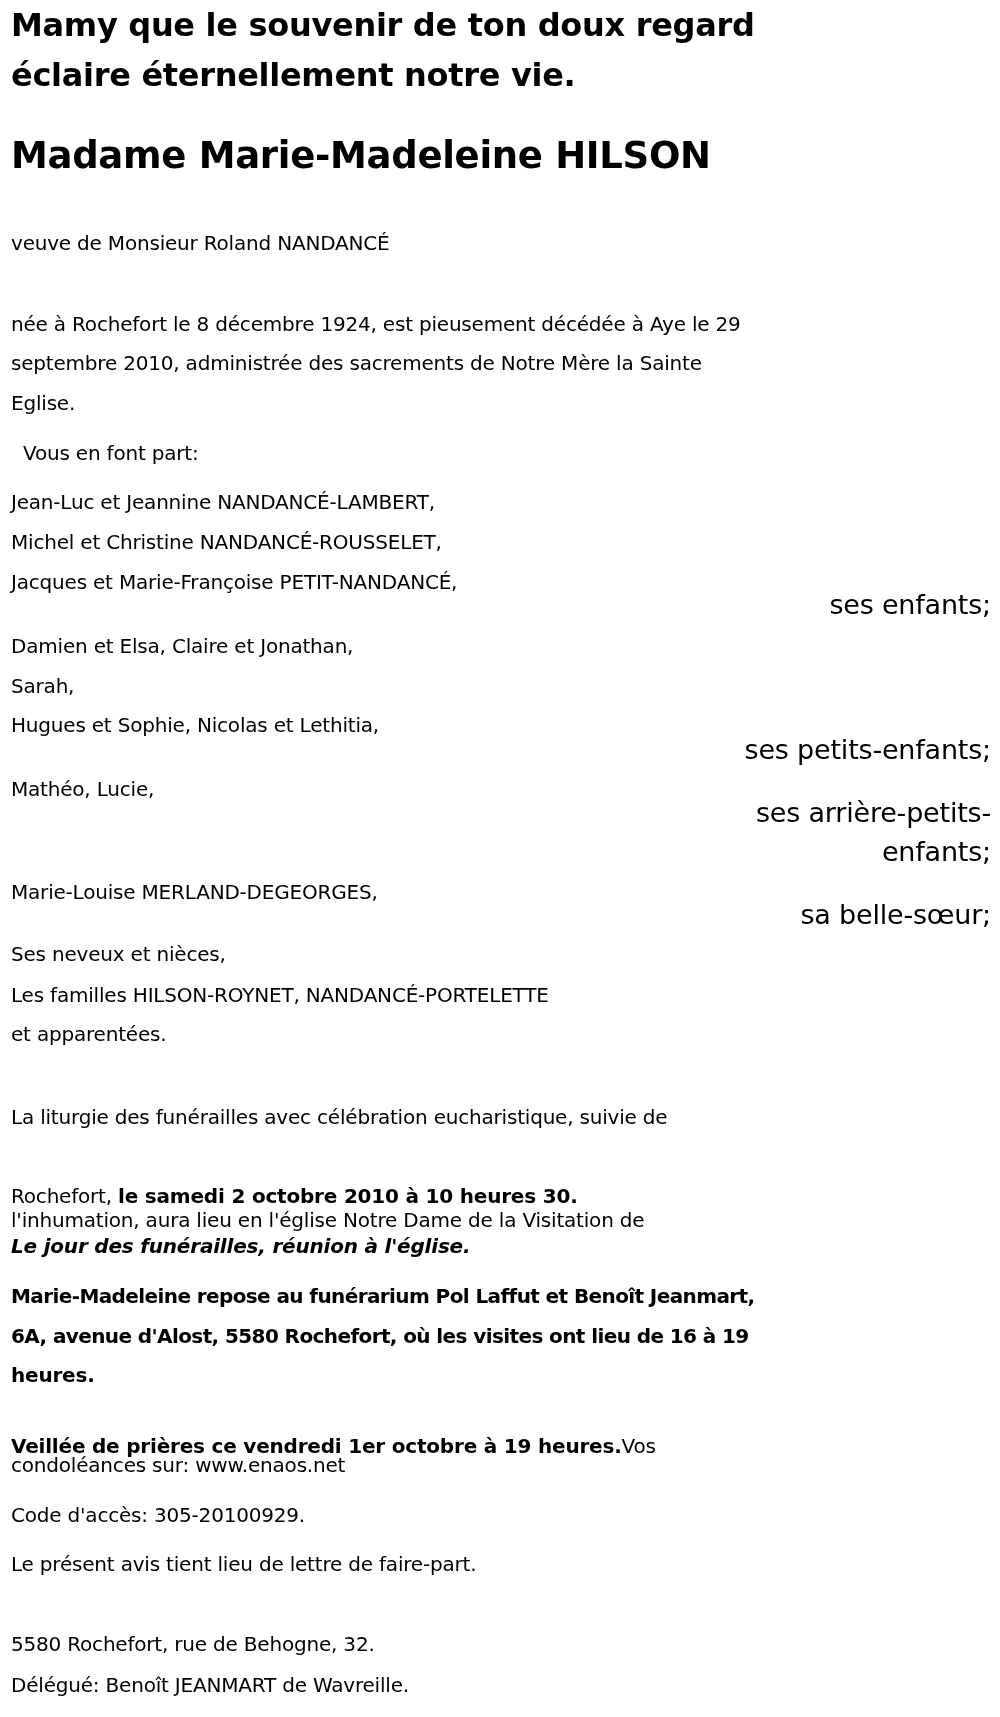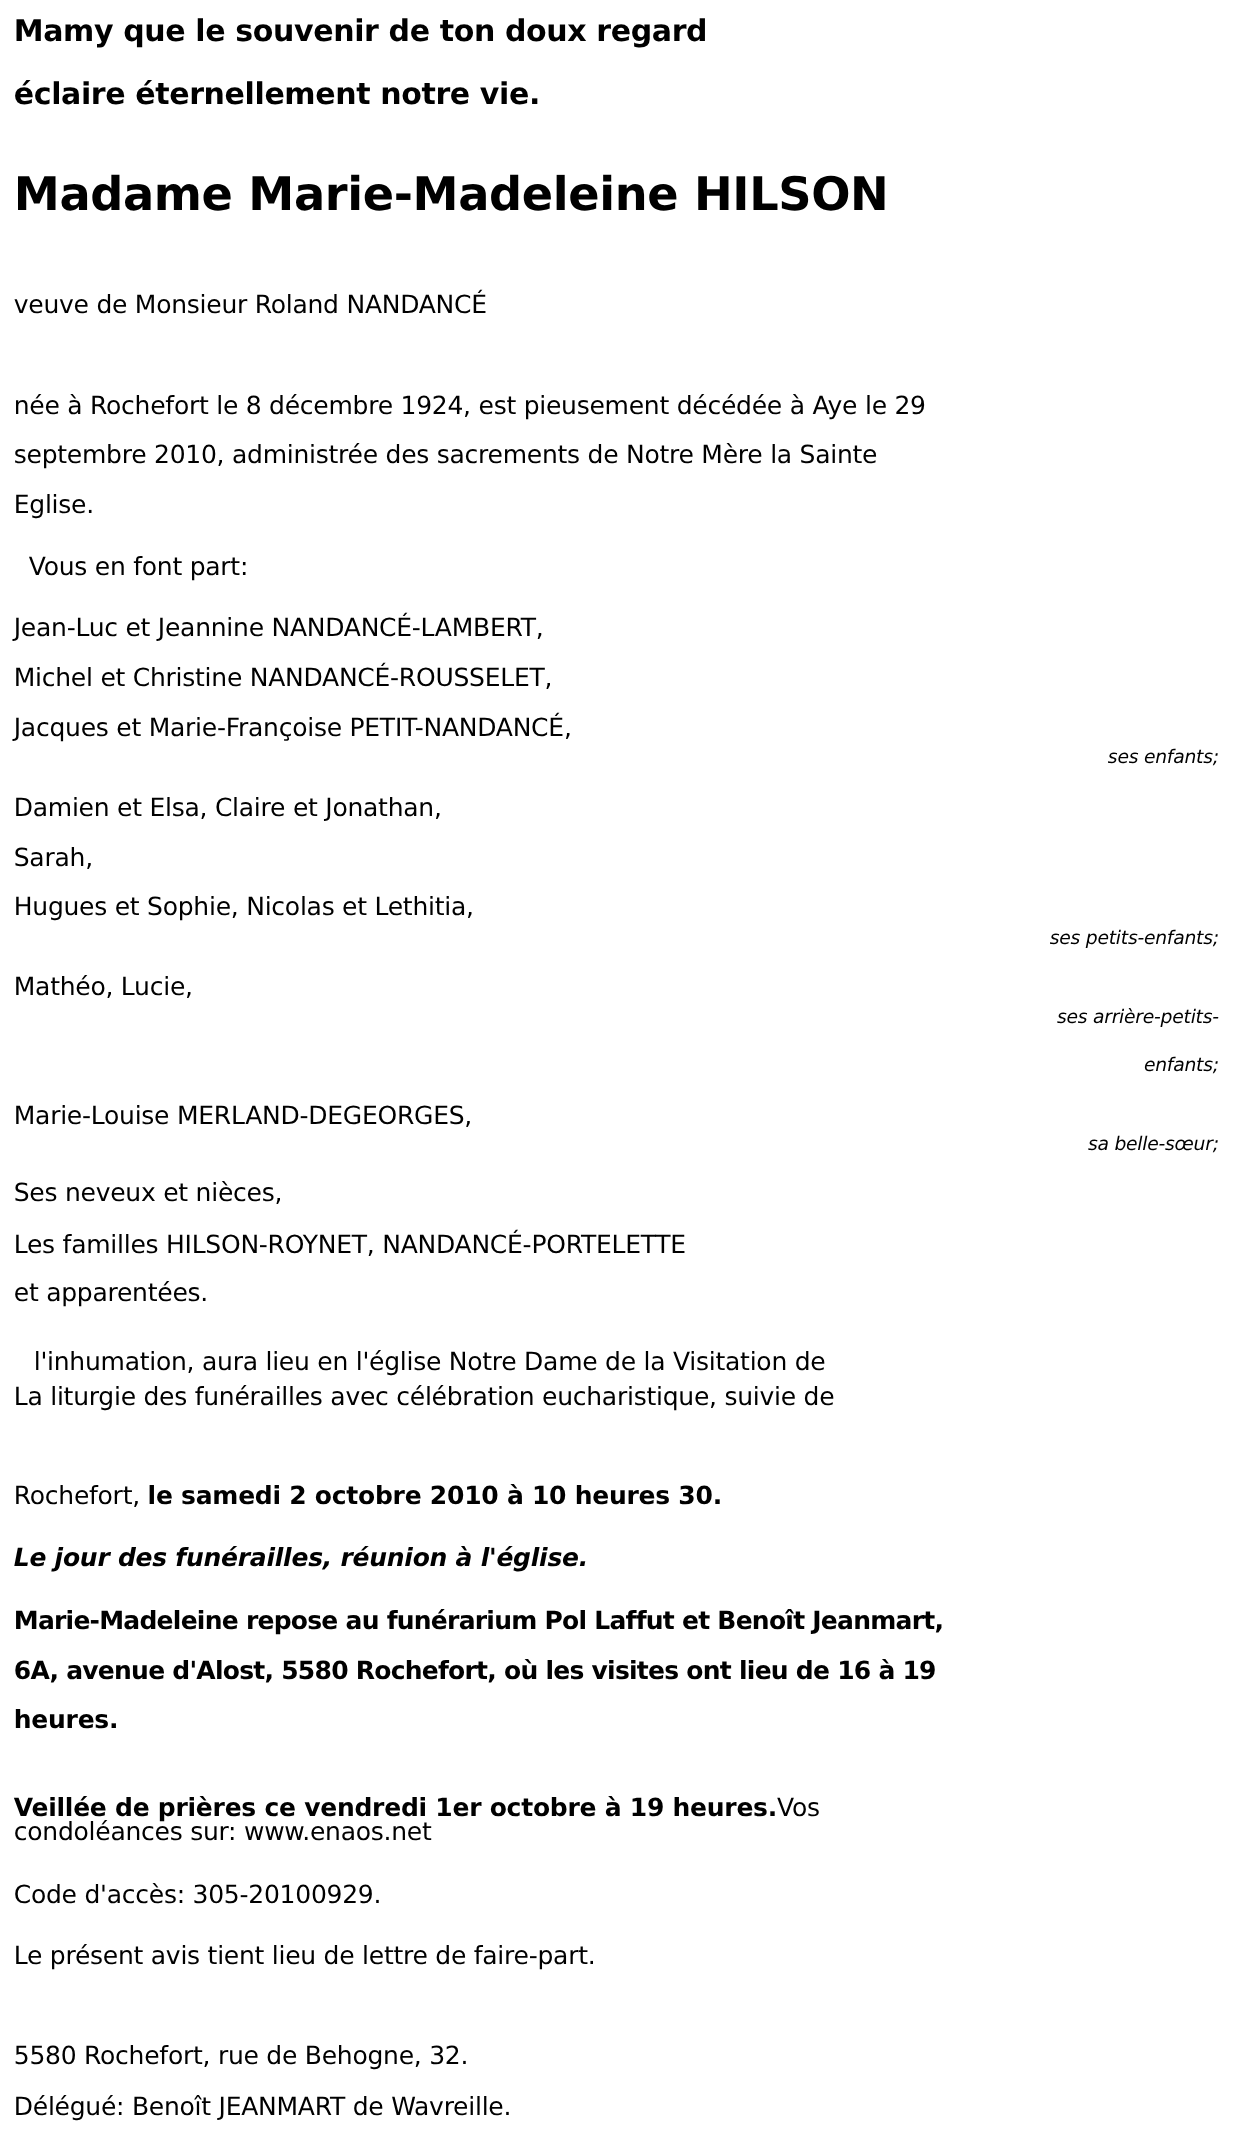--- a/index.html
+++ b/index.html
@@ -24,35 +24,34 @@
     .line {
       position: absolute;
       left: 0;
       white-space: nowrap;
       font-size: 20px;
       line-height: 30px;
       letter-spacing: -0.2px;
     }
     .bold { font-weight: bold; }
     .epigraph {
-      font-size: 24px;
+      font-size: 32px;
       font-weight: bold;
       letter-spacing: -0.3px;
     }
     .title {
       font-size: 37px;
       line-height: 44px;
       font-weight: bold;
       letter-spacing: -0.3px;
     }
     .role {
       position: absolute;
-      right: 16px;
-      font-style: italic;
-      font-size: 15px;
+      right: 0;
+      font-size: 27px;
       line-height: 30px;
       white-space: nowrap;
       text-align: right;
       letter-spacing: -0.2px;
     }
     .cond { letter-spacing: -0.6px; }
   </style>
 </head>
 <body>
 
@@ -86,21 +85,21 @@
   <div class="role" style="top:837px;">enfants;</div>
 
   <div class="line" style="top:877px;">Marie-Louise MERLAND-DEGEORGES,</div>
   <div class="role" style="top:900px;">sa belle-sœur;</div>
 
   <div class="line" style="top:939px;">Ses neveux et nièces,</div>
   <div class="line" style="top:980px;">Les familles HILSON-ROYNET, NANDANCÉ-PORTELETTE</div>
   <div class="line" style="top:1019px;">et apparentées.</div>
 
   <div class="line" style="top:1102px;">La liturgie des funérailles avec célébration eucharistique, suivie de</div>
-  <div class="line" style="top:1074px;margin-left:16px;">l'inhumation, aura lieu en l'église Notre Dame de la Visitation de</div>
+  <div class="line" style="top:1205px;">l'inhumation, aura lieu en l'église Notre Dame de la Visitation de</div>
   <div class="line" style="top:1181px;">
     <span>Rochefort, </span><span class="bold">le samedi 2 octobre 2010 à 10 heures 30.</span>
   </div>
 
   <div class="line bold" style="top:1231px;font-style:italic;">Le jour des funérailles, réunion à l'église.</div>
 
   <div class="line bold cond" style="top:1281px;text-align:center;">Marie-Madeleine repose au funérarium Pol Laffut et Benoît Jeanmart,</div>
   <div class="line bold cond" style="top:1321px;">6A, avenue d'Alost, 5580 Rochefort, où les visites ont lieu de 16 à 19</div>
   <div class="line bold" style="top:1360px;">heures.</div>
 

